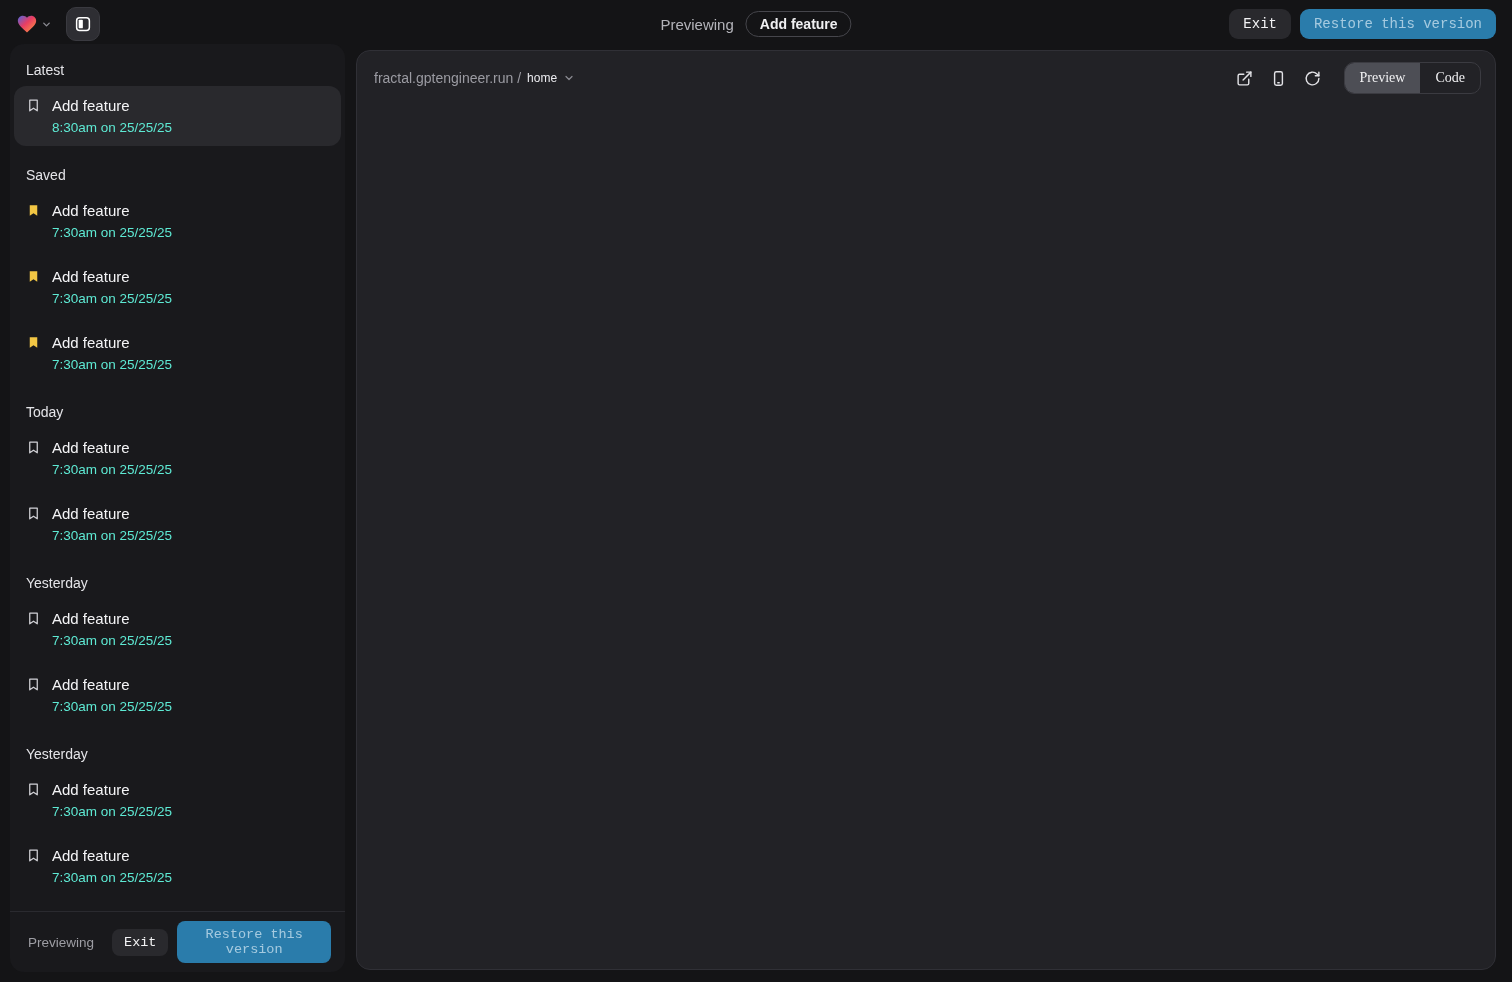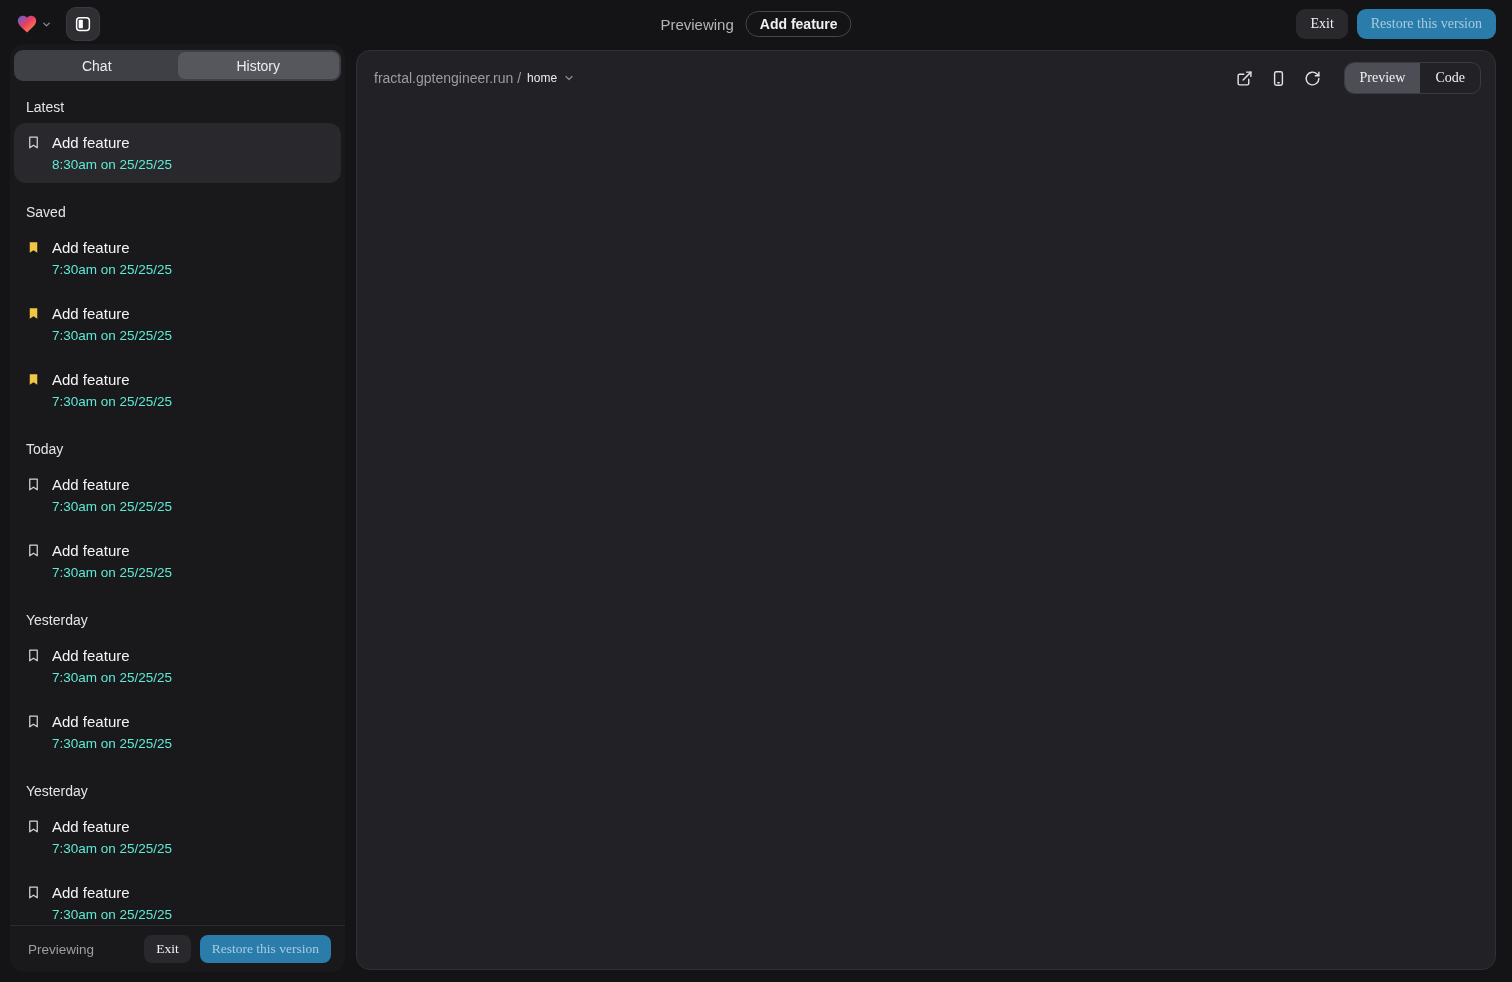--- a/index.html
+++ b/index.html
@@ -30,21 +30,21 @@
   }
   .previewing-label { color:#b4b4ba; font-size:15px; }
   .version-badge {
     border:1px solid #46464c; border-radius:999px; padding:4px 13px;
     font-size:14px; font-weight:600; color:#f0f0f2; background:transparent;
   }
   .topbar-right { margin-left:auto; display:flex; align-items:center; gap:9px; }
   .btn {
     border:none; border-radius:9px; font-size:14px; font-weight:500;
     padding:7px 14px; cursor:pointer;
-    font-family:Liberation Serif, serif;
+    font-family:Liberation Mono, monospace;
   }
   .btn-dark { background:#29292d; color:#f3f3f5; }
   .btn-blue { background:#2a7cab; color:rgba(214,233,244,0.72); }
 
   
   .sidebar {
     position:fixed; left:10px; top:44px; bottom:10px; width:335px;
     background:#19191c; border-radius:14px;
     display:flex; flex-direction:column; overflow:hidden;
   }
@@ -148,24 +148,20 @@
     <span class="version-badge">Add feature</span>
   </div>
 
   <div class="topbar-right">
     <button class="btn btn-dark">Exit</button>
     <button class="btn btn-blue">Restore this version</button>
   </div>
 </div>
 
 <div class="sidebar">
-  <div class="tabbar">
-    <div class="tab">Chat</div>
-    <div class="tab active">History</div>
-  </div>
 
   <div class="hist-list">
 
     <div class="section-title first">Latest</div>
     <div class="hist-item highlighted">
       <span class="bm">
         <svg width="15" height="15" viewBox="0 0 24 24" fill="none" stroke="#d2d2d7" stroke-width="2" stroke-linejoin="round">
             <path d="M6 3.5h12v17l-6-4.2-6 4.2z"></path>
           </svg>
       </span>

